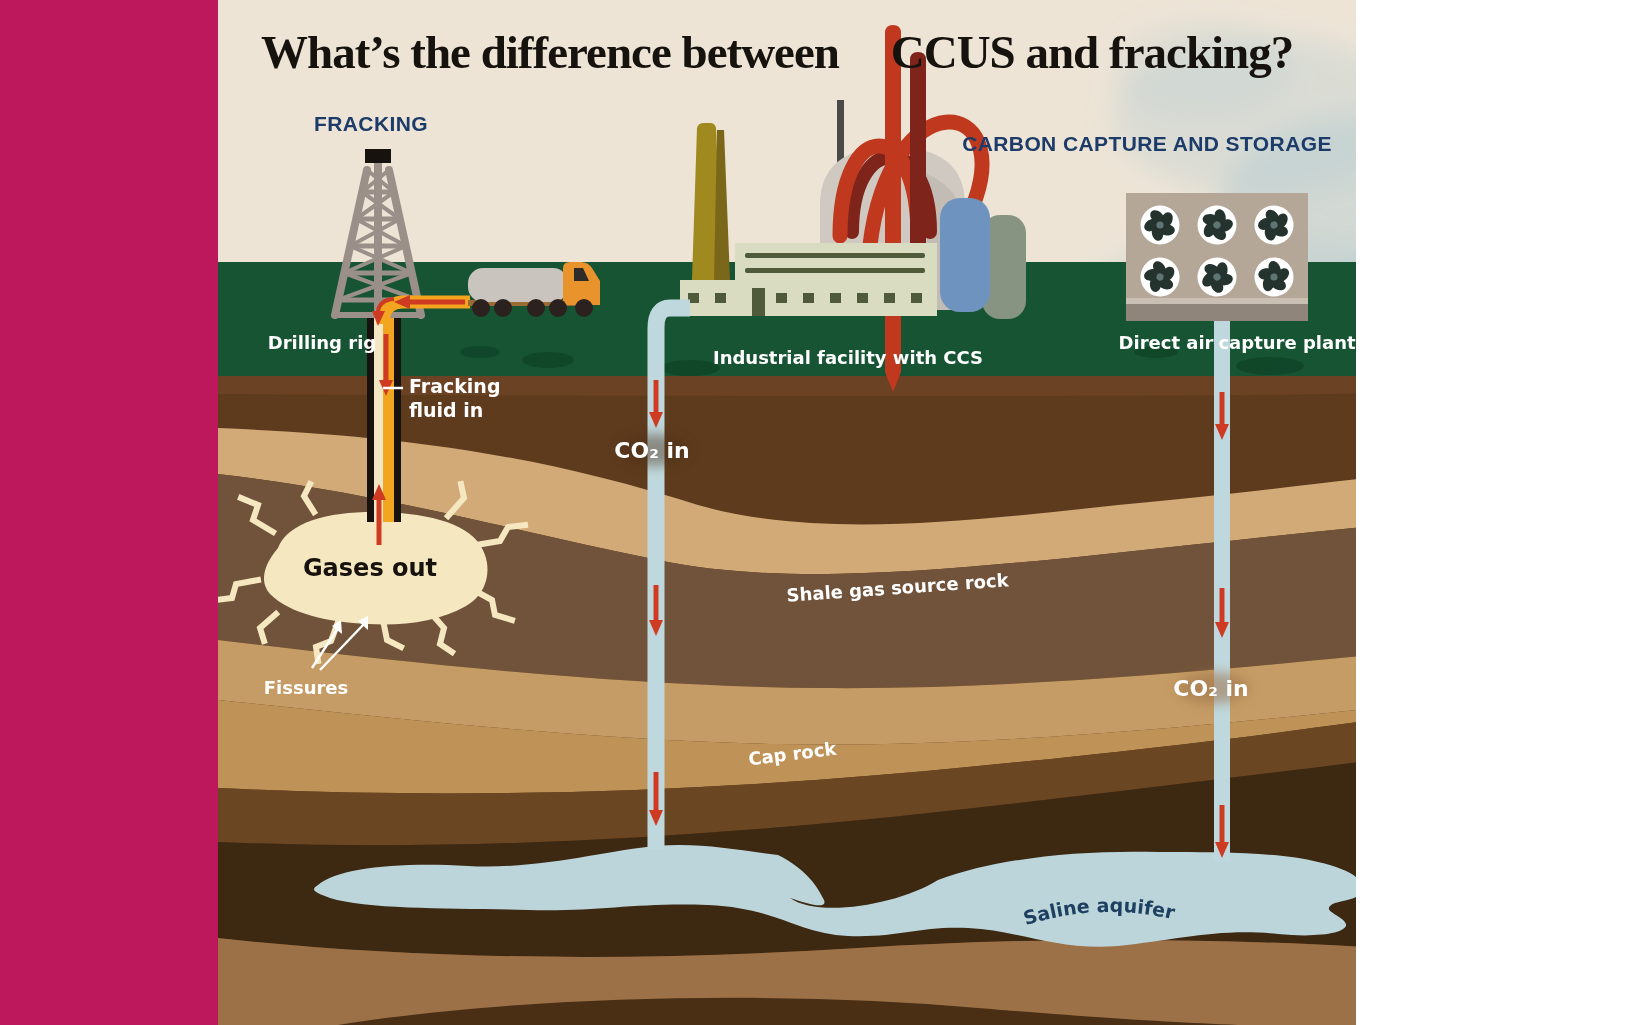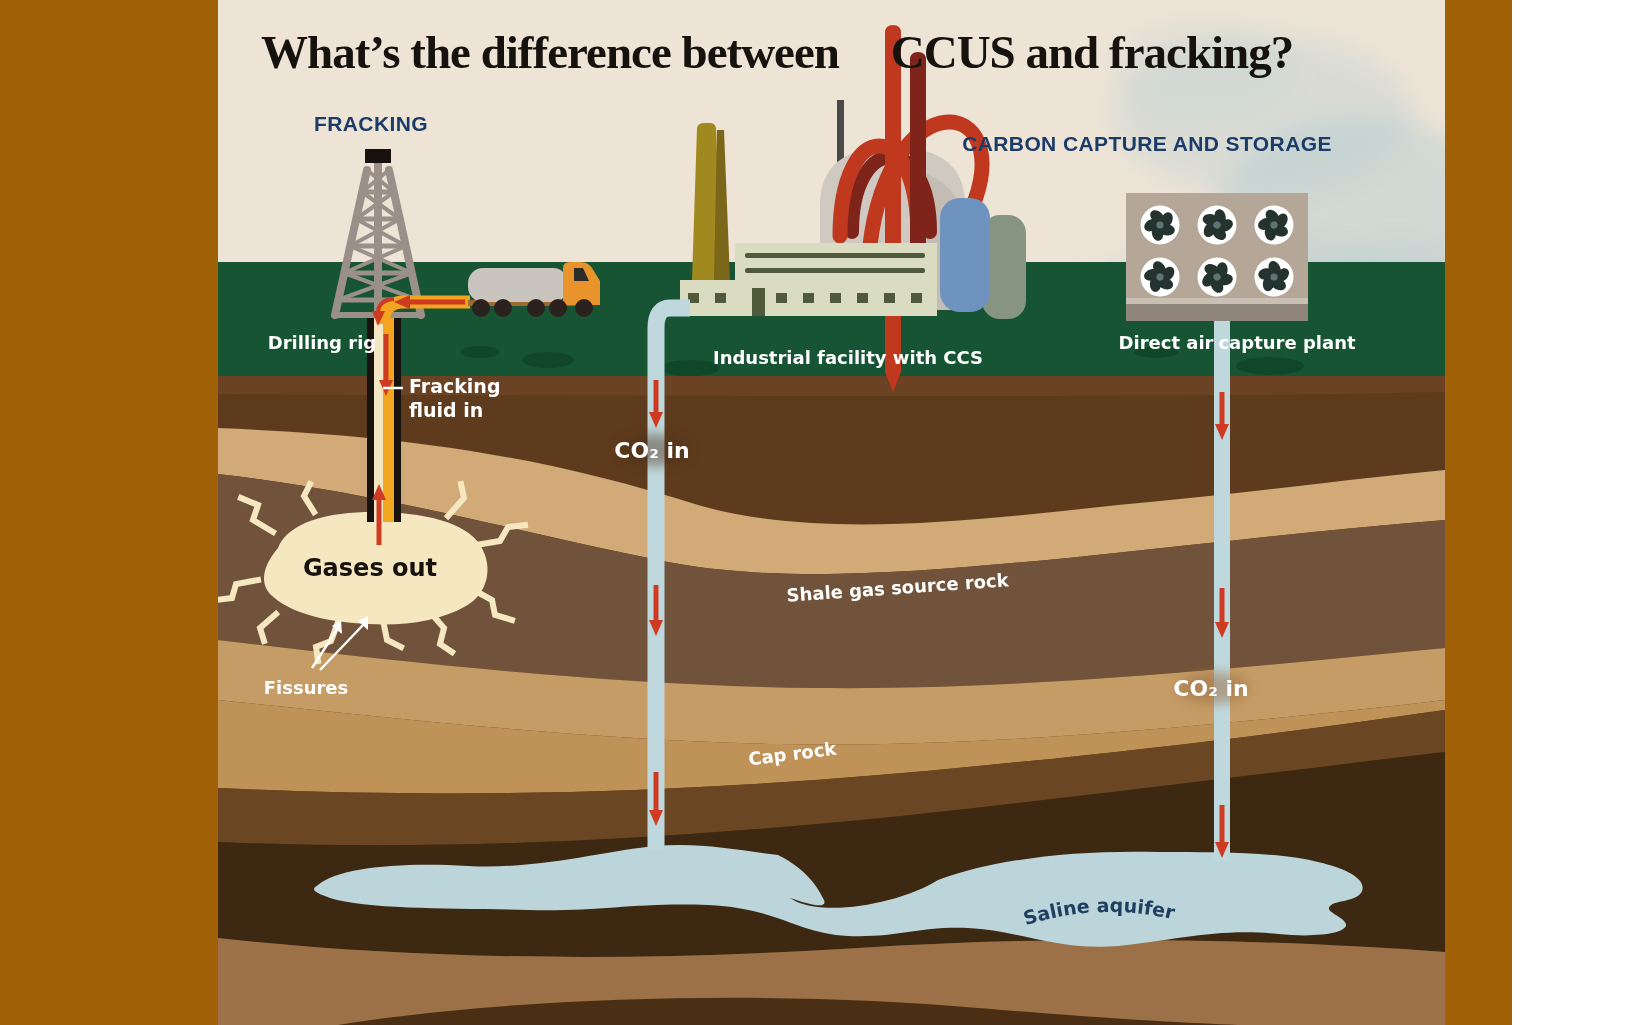--- a/index.html
+++ b/index.html
@@ -1,16 +1,16 @@
 <!DOCTYPE html>
 <html><head>
 <meta charset="utf-8">
 <style>
   html,body{margin:0;padding:0;background:#ffffff;}
-  #stage{position:relative;width:1512px;height:1025px;background:#a16207;overflow:hidden;
+  #stage{position:relative;width:1356px;height:1025px;background:#be185d;overflow:hidden;
          font-family:"DejaVu Sans","Liberation Sans",sans-serif;}
   #art{position:absolute;left:218px;top:0;width:1227px;height:1025px;}
   text{user-select:none;}
   .title   {font-family:"Liberation Serif","DejaVu Serif",serif;font-weight:700;font-size:47px;fill:#16120e;letter-spacing:-1px;}
   .heading {font-family:"Liberation Sans","DejaVu Sans",sans-serif;font-weight:700;font-size:21px;fill:#1c3b69;letter-spacing:.4px;}
   .wlabel  {font-family:"DejaVu Sans",sans-serif;font-weight:700;font-size:18px;fill:#ffffff;}
   .wlabel2 {font-family:"DejaVu Sans",sans-serif;font-weight:700;font-size:19px;fill:#ffffff;}
   .co2     {font-family:"DejaVu Sans",sans-serif;font-weight:700;font-size:22px;fill:#ffffff;}
   .blabel  {font-family:"DejaVu Sans",sans-serif;font-weight:700;font-size:24px;fill:#17120d;}
   .navy    {font-family:"DejaVu Sans",sans-serif;font-weight:700;font-size:19px;fill:#1e4060;}

